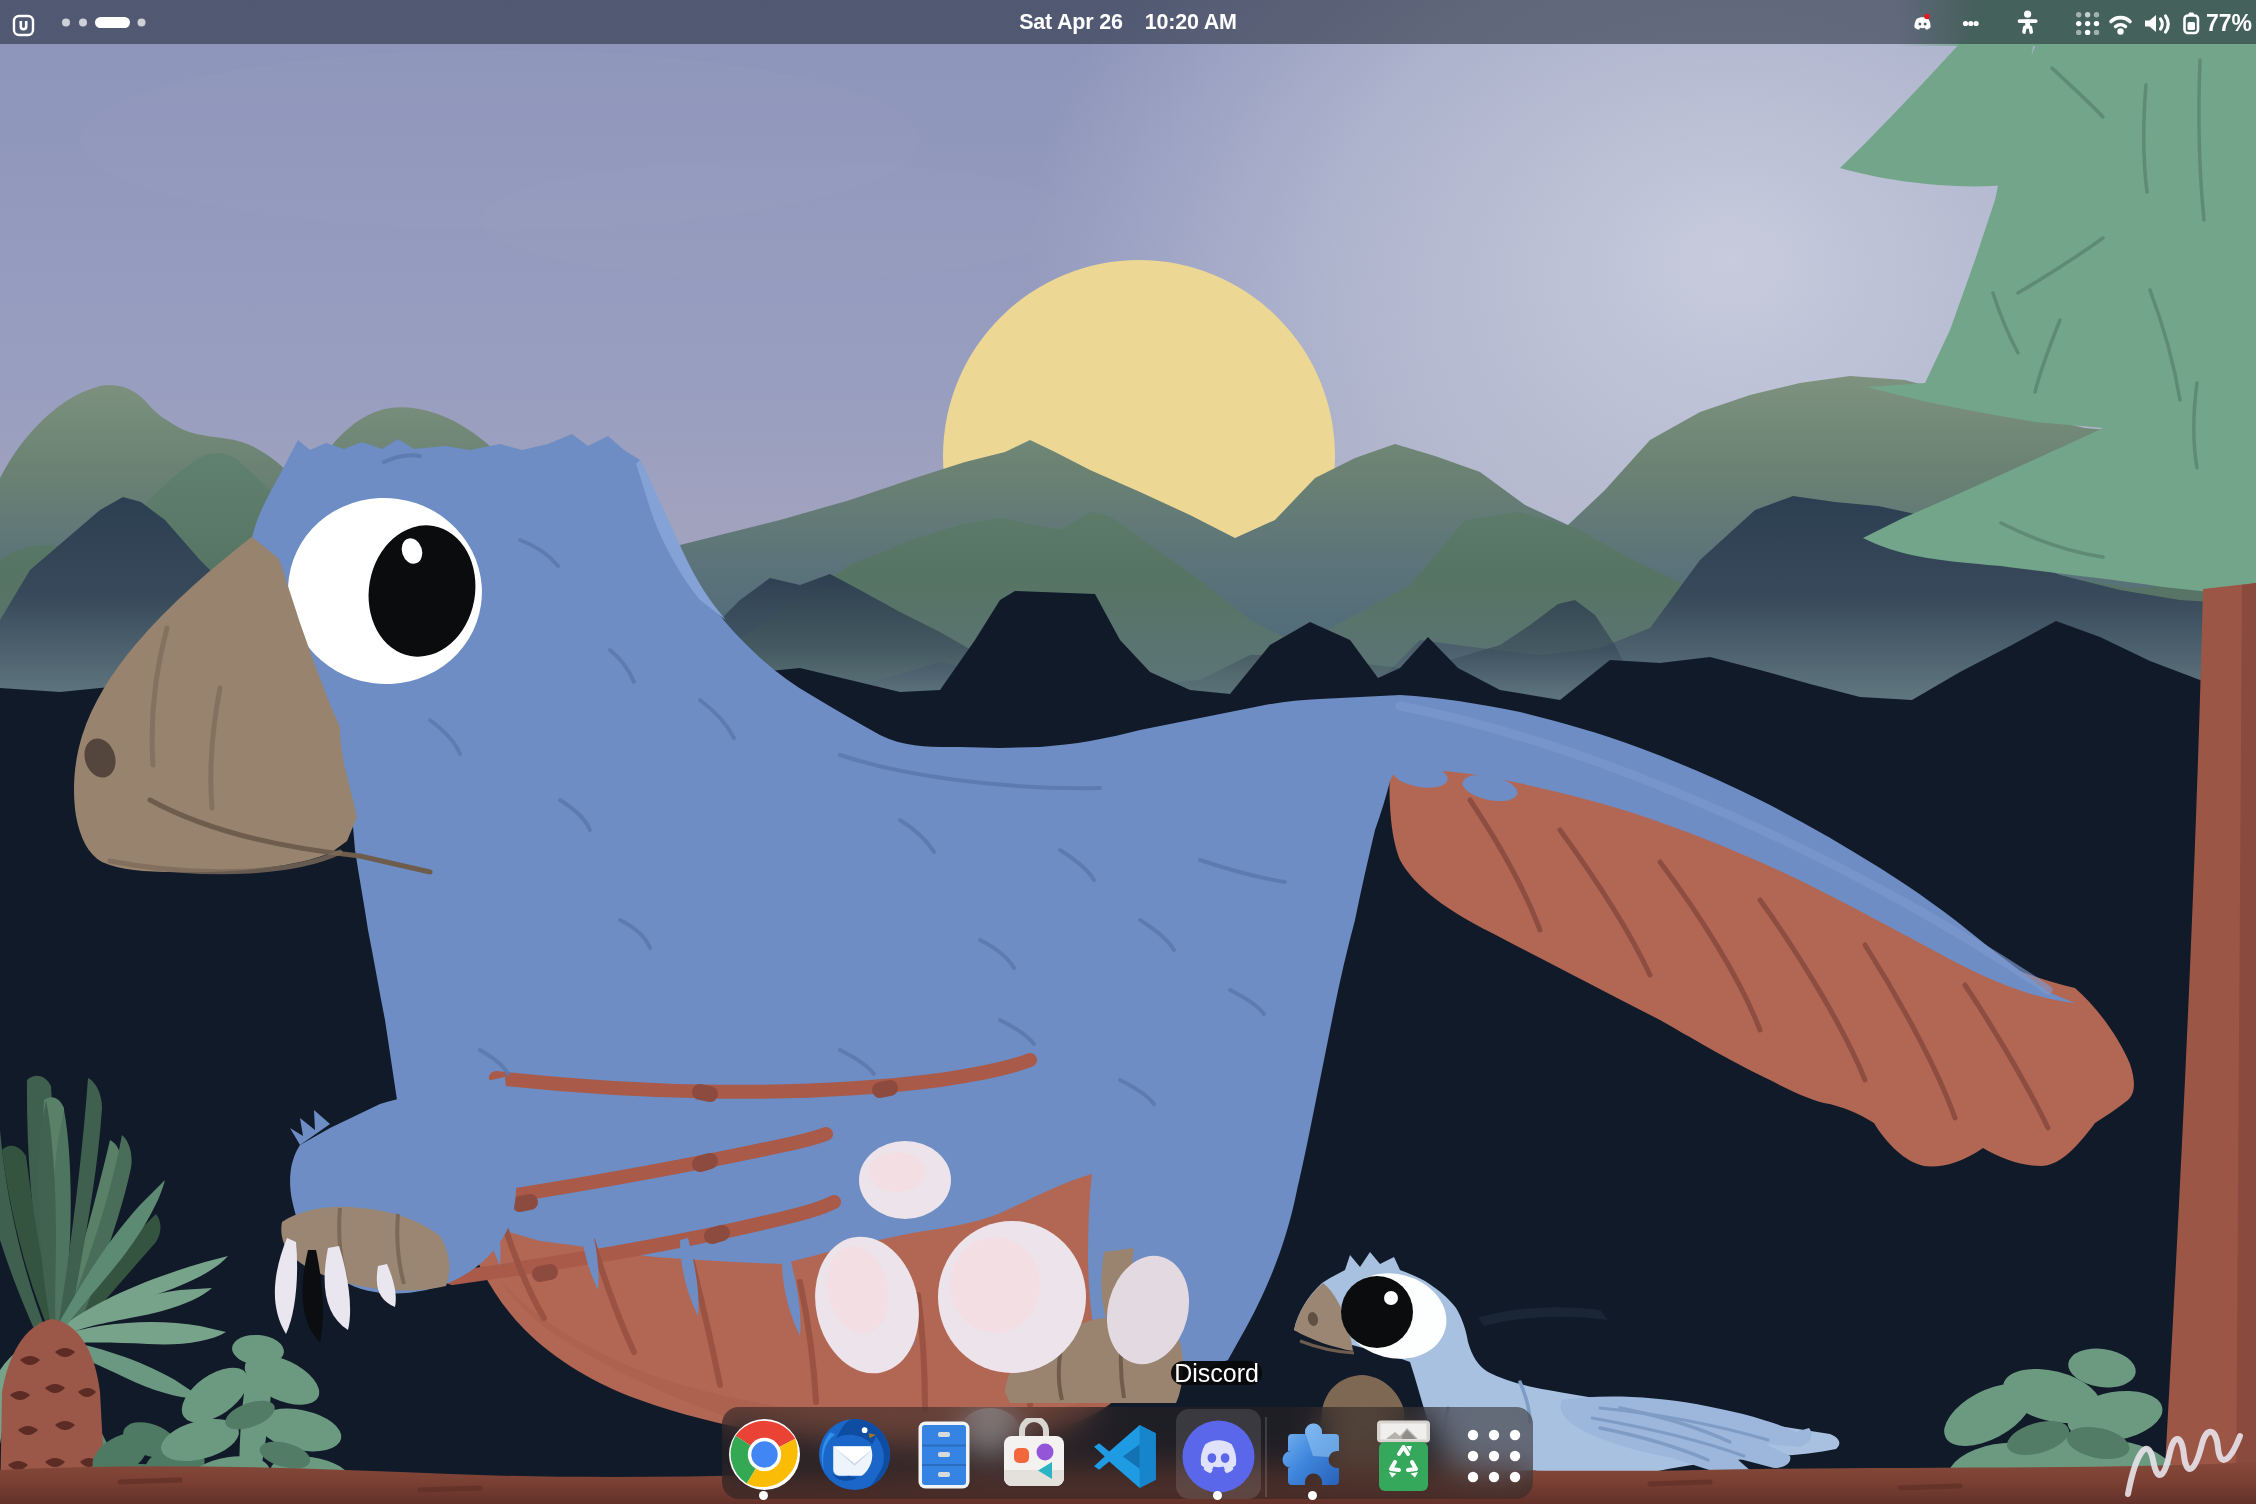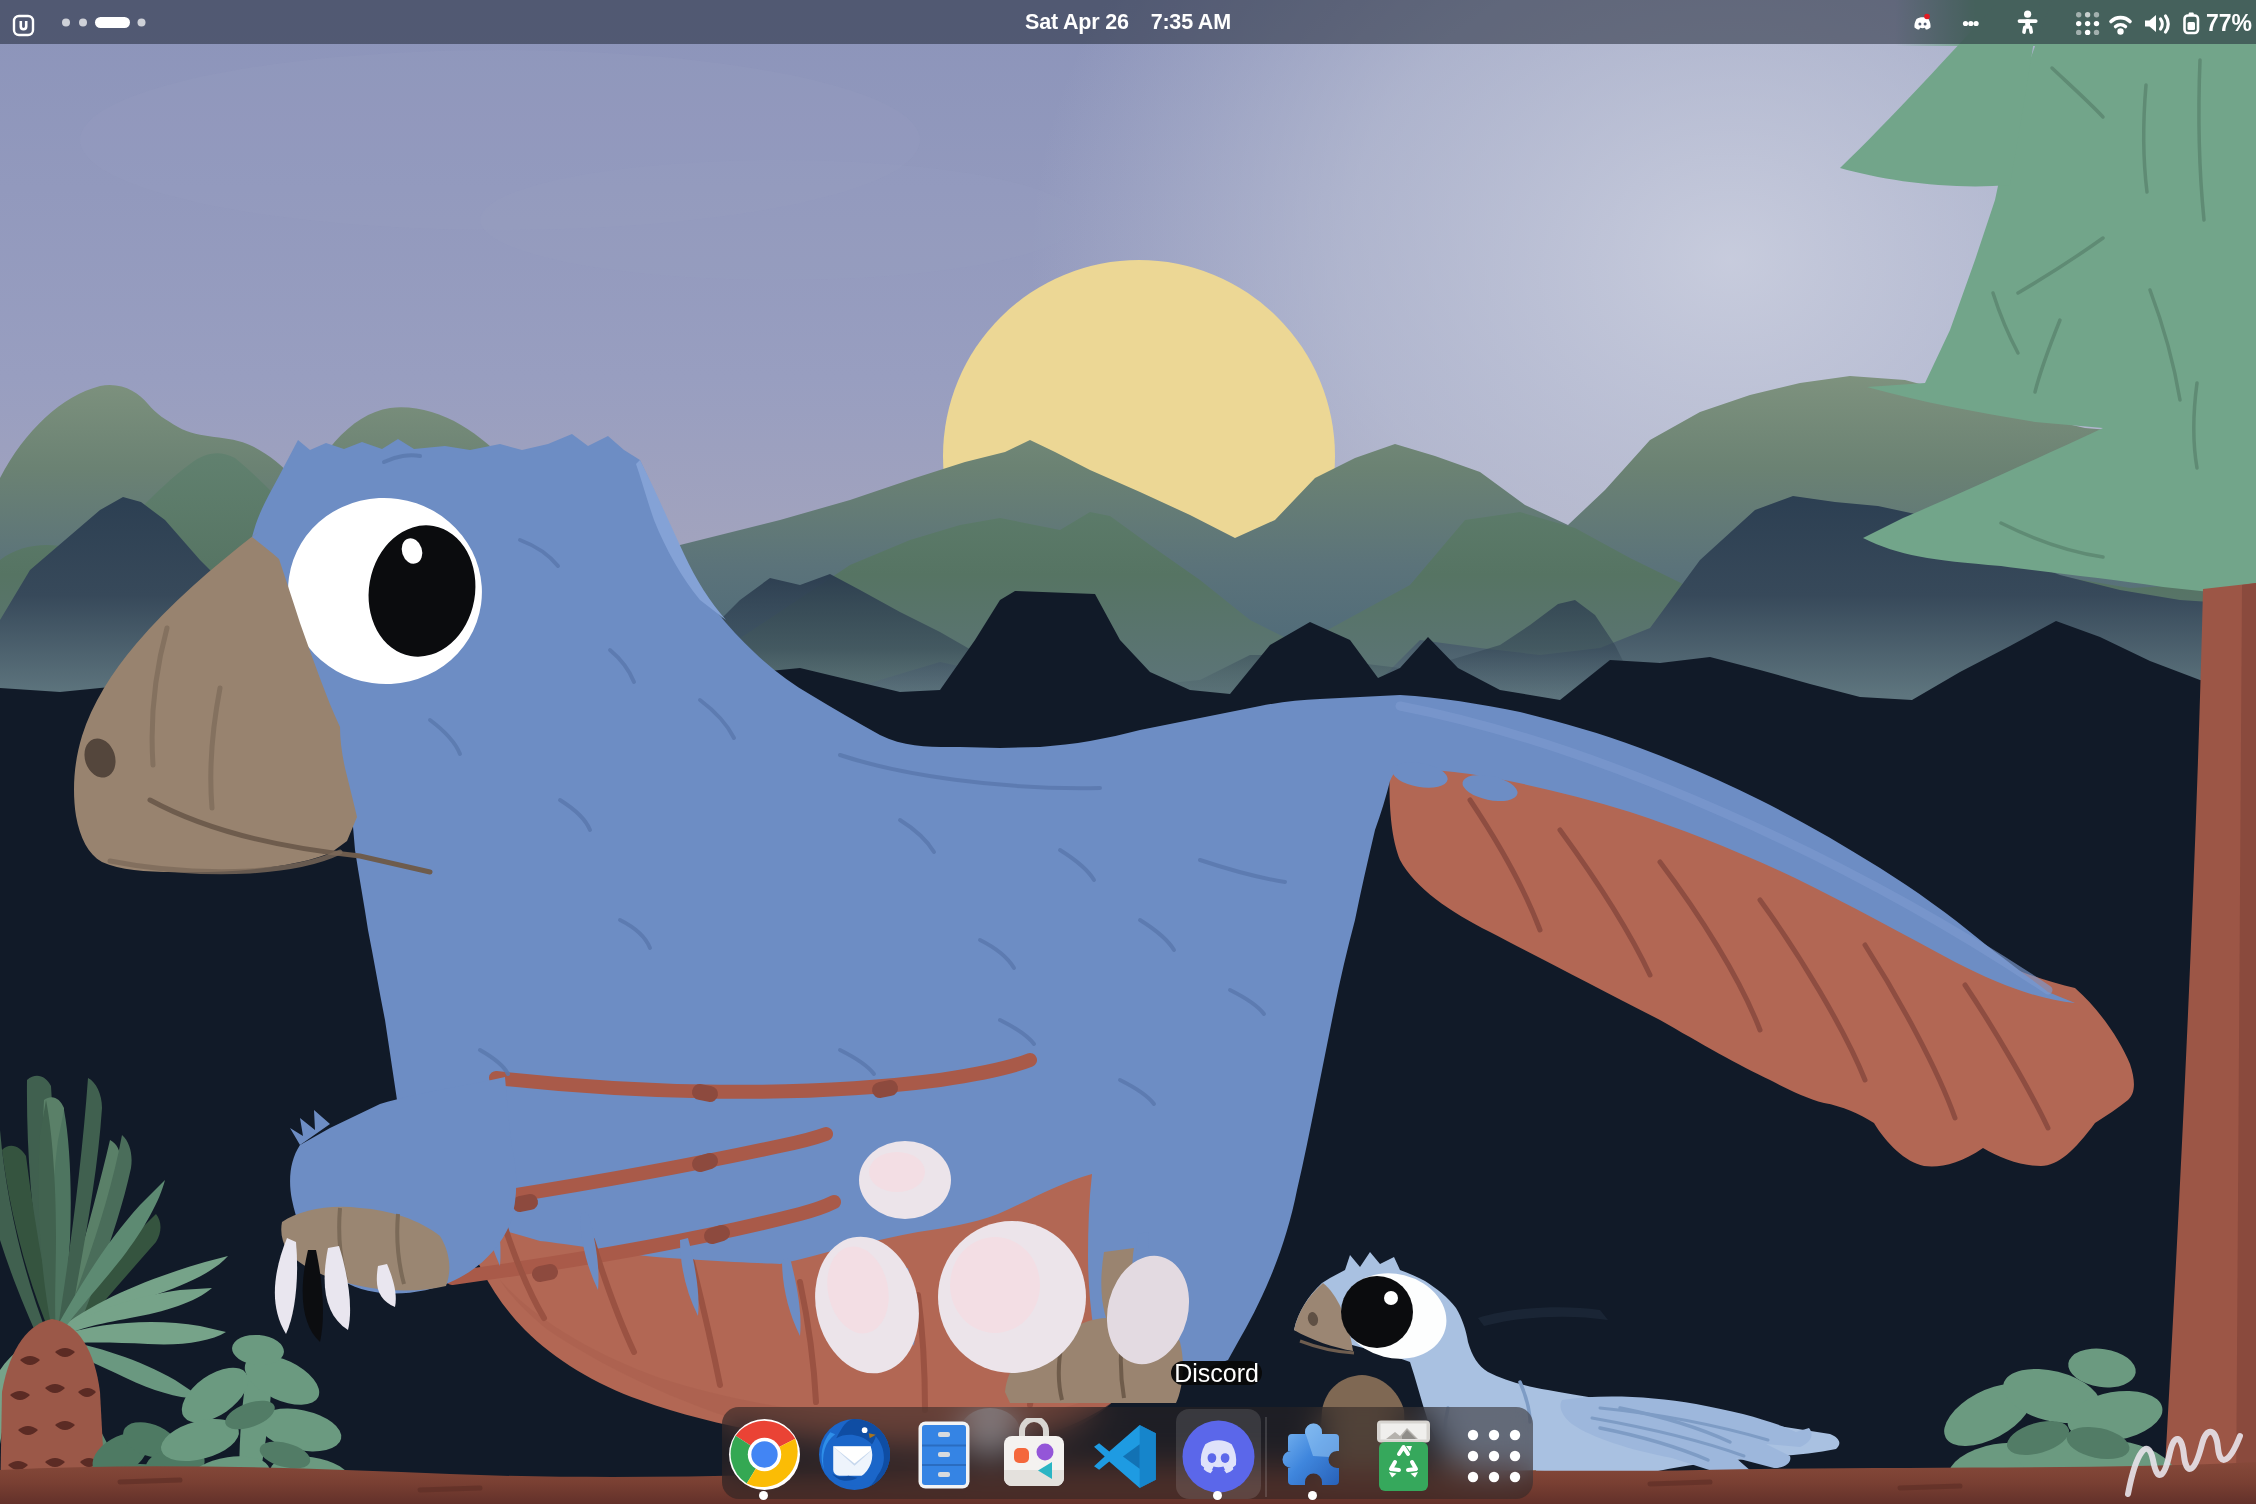--- a/index.html
+++ b/index.html
@@ -344,21 +344,21 @@
 <svg width="160" height="44" style="position:absolute;left:0;top:0">
 <rect x="14" y="16" width="19" height="19" rx="5" fill="none" stroke="#fff" stroke-width="2.4"></rect>
 <path d="M19.5,21 v5.5 a4,4 0 0 0 8,0 V21 h-2.6 v5.5 a1.4,1.4 0 0 1 -2.8,0 V21 Z" fill="#fff"></path>
 <circle cx="66" cy="22.5" r="4" fill="#fff" opacity="0.72"></circle>
 <circle cx="83" cy="22.5" r="4" fill="#fff" opacity="0.72"></circle>
 <rect x="95" y="17" width="35" height="11" rx="5.5" fill="#fff"></rect>
 <circle cx="141.5" cy="22.5" r="4" fill="#fff" opacity="0.72"></circle>
 </svg>
 <div class="clock">
         <span>Sat Apr 26</span>
-        <span>7:35 AM</span>
+        <span>10:20 AM</span>
       </div>
 <svg width="380" height="44" style="position:absolute;left:1876px;top:0">
 <g fill="#fff">
 <path d="M40.5,19 c1.9,-1.2 3.8,-1.8 6,-1.8 c2.2,0 4.1,0.6 6,1.8 c1.7,2.9 2.3,5.8 2,8.4 c-1.4,1.2 -3,2 -4.7,2.1 l-0.9,-1.7 c-0.8,0.2 -1.6,0.4 -2.4,0.4 c-0.8,0 -1.6,-0.2 -2.4,-0.4 l-0.9,1.7 c-1.7,-0.1 -3.3,-0.9 -4.7,-2.1 c-0.3,-2.6 0.3,-5.5 2,-8.4 z"></path>
 </g>
 <circle cx="43.9" cy="24" r="1.5" fill="#555f74"></circle>
         <circle cx="49.1" cy="24" r="1.5" fill="#555f74"></circle>
 <circle cx="51" cy="16.5" r="2.8" fill="#e01b24"></circle>
 <circle cx="89.5" cy="23.5" r="2.6" fill="#fff"></circle>
         <circle cx="94.8" cy="23.5" r="2.6" fill="#fff"></circle>

